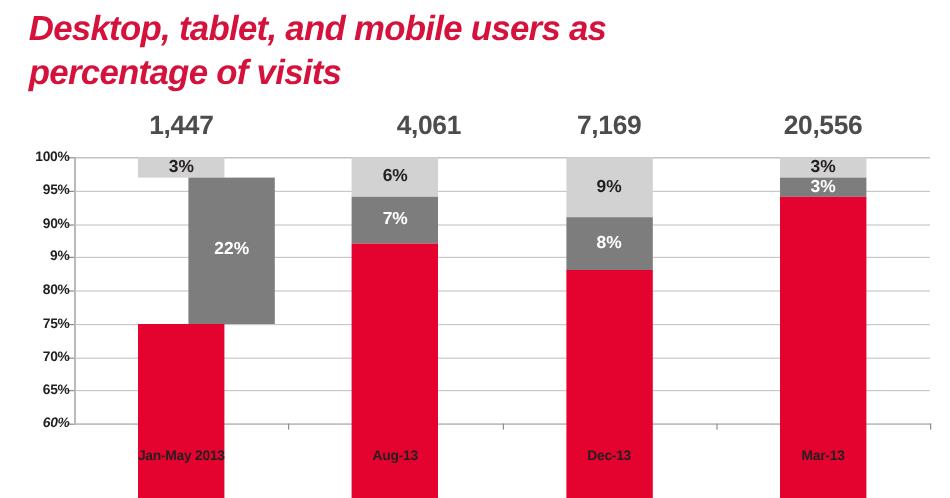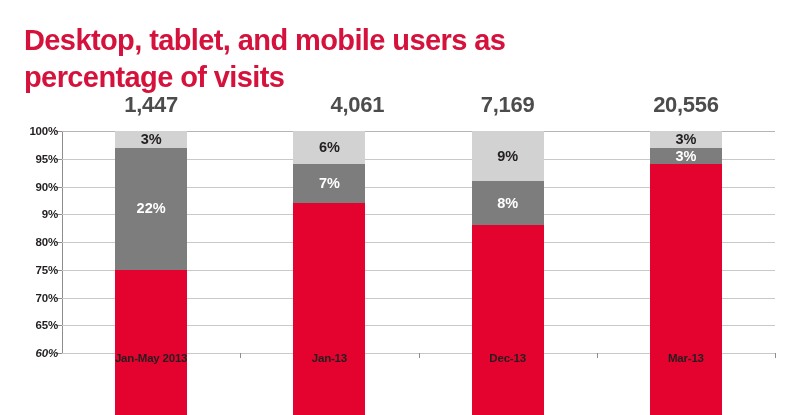--- a/index.html
+++ b/index.html
@@ -13,27 +13,28 @@
     overflow: hidden;
     font-family: "Liberation Sans", sans-serif;
     color: #231f20;
     position: relative;
   }
 
   
   #chart-title {
     position: absolute;
     left: 24px;
-    top: 22px;
+    top: 6px;
     width: 740px;
     font-size: 29px;
     font-weight: bold;
     line-height: 1.27;
     letter-spacing: -0.6px;
     color: #d4123c;
+    font-style: italic;
   }
   #chart-title .line { display: block; }
 
   
   #chart-area {
     position: absolute;
     left: 0;
     top: 90px;
     width: 792px;
     height: 290px;
@@ -137,21 +138,21 @@
 
   .xtick-mark {
     position: absolute;
     top: 263px;
     width: 1px;
     height: 5px;
     background: #8d8d8d;
   }
   .cat-label {
     position: absolute;
-    top: 262px;
+    top: 284px;
     left: 50%;
     transform: translateX(-50%);
     font-size: 11.5px;
     font-weight: bold;
     color: #231f20;
     white-space: nowrap;
     letter-spacing: -0.2px;
   }
 </style>
 </head>
@@ -197,21 +198,21 @@
     <div class="ytick-label" style="top: 207.5px;">70%</div>
     <div class="ytick-mark" style="top: 235.25px;"></div>
     <div class="ytick-label" style="top: 235.25px;">65%</div>
     <div class="ytick-mark" style="top: 263px;"></div>
     <div class="ytick-label" style="top: 263px; font-style: italic;">60%</div>
     <div class="category" style="left: 62px; width: 178.25px;">
       <div class="bar-stack">
         <div class="seg mobile" style="top: 0px; height: 16.65px;">
           <span class="seg-label">3%</span>
         </div>
-        <div class="seg tablet" style="top: 16.65px; height: 122.1px;">
+        <div class="seg tablet" style="top: 16.65px; height: 122.1px; margin-left: 42px;">
           <span class="seg-label">22%</span>
         </div>
         <div class="seg desktop" style="top: 138.75px; height: 416.25px;"></div>
       </div>
     </div>
     <div class="total-label" style="left: 151.125px; transform: translateX(-50%);">1,447</div>
     <div class="xtick-mark" style="left: 240.25px;"></div>
     <div class="cat-label" style="left: 151.125px;">Jan-May 2013</div>
     <div class="category" style="left: 240.25px; width: 178.25px;">
       <div class="bar-stack">
@@ -219,21 +220,21 @@
           <span class="seg-label">6%</span>
         </div>
         <div class="seg tablet" style="top: 33.3px; height: 38.85px;">
           <span class="seg-label">7%</span>
         </div>
         <div class="seg desktop" style="top: 72.15px; height: 488.4px;"></div>
       </div>
     </div>
     <div class="total-label" style="left: 329.375px; transform: translateX(-50%); margin-left: 28px;">4,061</div>
     <div class="xtick-mark" style="left: 418.5px;"></div>
-    <div class="cat-label" style="left: 329.375px;">Jan-13</div>
+    <div class="cat-label" style="left: 329.375px;">Aug-13</div>
     <div class="category" style="left: 418.5px; width: 178.25px;">
       <div class="bar-stack">
         <div class="seg mobile" style="top: 0px; height: 49.95px;">
           <span class="seg-label">9%</span>
         </div>
         <div class="seg tablet" style="top: 49.95px; height: 44.4px;">
           <span class="seg-label">8%</span>
         </div>
         <div class="seg desktop" style="top: 94.35px; height: 460.65px;"></div>
       </div>

